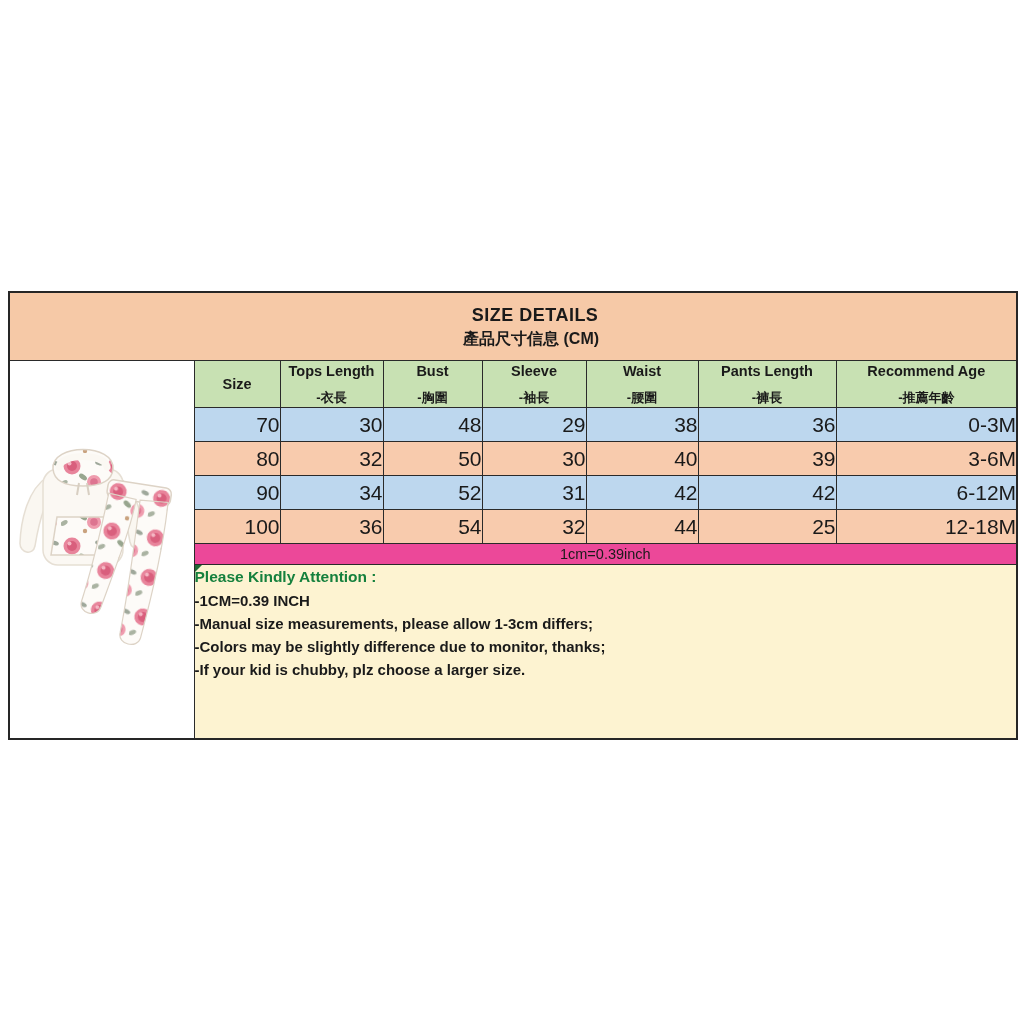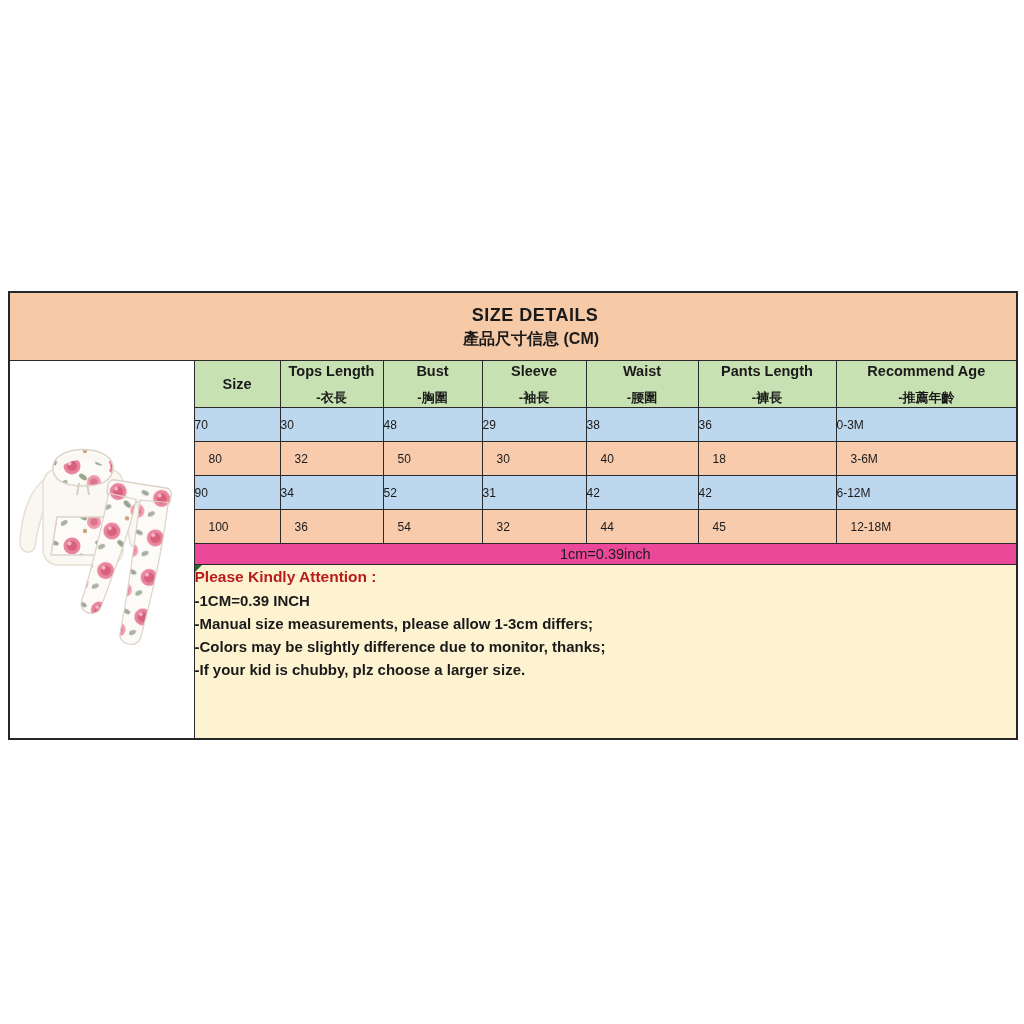--- a/index.html
+++ b/index.html
@@ -74,23 +74,23 @@
     vertical-align: middle;
     font-weight: bold;
   }
   .hdr-en { display: block; font-size: 14.5px; line-height: 19px; }
   .hdr-zh { display: block; font-size: 13px; line-height: 17px; margin-top: 8px; }
   .hdr-zh:empty { display: none; }
 
   
   tr.data-row { height: 34px; }
   tr.data-row td {
-    text-align: left;
-    vertical-align: middle;
-    font-size: 12px;
+    text-align: right;
+    vertical-align: middle;
+    font-size: 21px;
   }
   tr.row-blue td { background: #bdd7ee; }
   tr.row-peach td { background: #f8cbad; padding-left: 14px; }
 
   
   tr.unit-row { height: 21px; }
   tr.unit-row td {
     background: #ec4899;
     text-align: center;
     vertical-align: middle;
@@ -115,21 +115,21 @@
   .corner-marker {
     position: absolute;
     left: 0;
     top: 0;
     width: 0;
     height: 0;
     border-top: 7px solid #1e6b35;
     border-right: 7px solid transparent;
   }
   .attention-title {
-    color: #b91c1c;
+    color: #15803d;
     font-weight: bold;
     font-size: 15.5px;
     line-height: 23px;
     margin-bottom: 1px;
   }
   .note-line {
     font-weight: bold;
     font-size: 15px;
     line-height: 23px;
   }
@@ -232,39 +232,39 @@
         <td>38</td>
         <td>36</td>
         <td>0-3M</td>
       </tr>
       <tr class="data-row row-peach">
         <td>80</td>
         <td>32</td>
         <td>50</td>
         <td>30</td>
         <td>40</td>
-        <td>18</td>
+        <td>39</td>
         <td>3-6M</td>
       </tr>
       <tr class="data-row row-blue">
         <td>90</td>
         <td>34</td>
         <td>52</td>
         <td>31</td>
         <td>42</td>
         <td>42</td>
         <td>6-12M</td>
       </tr>
       <tr class="data-row row-peach">
         <td>100</td>
         <td>36</td>
         <td>54</td>
         <td>32</td>
         <td>44</td>
-        <td>45</td>
+        <td>25</td>
         <td>12-18M</td>
       </tr>
 
       <tr class="unit-row">
         <td colspan="7">1cm=0.39inch</td>
       </tr>
 
       <tr class="notes-row">
         <td colspan="7" class="notes-cell">
           <span class="corner-marker"></span>

